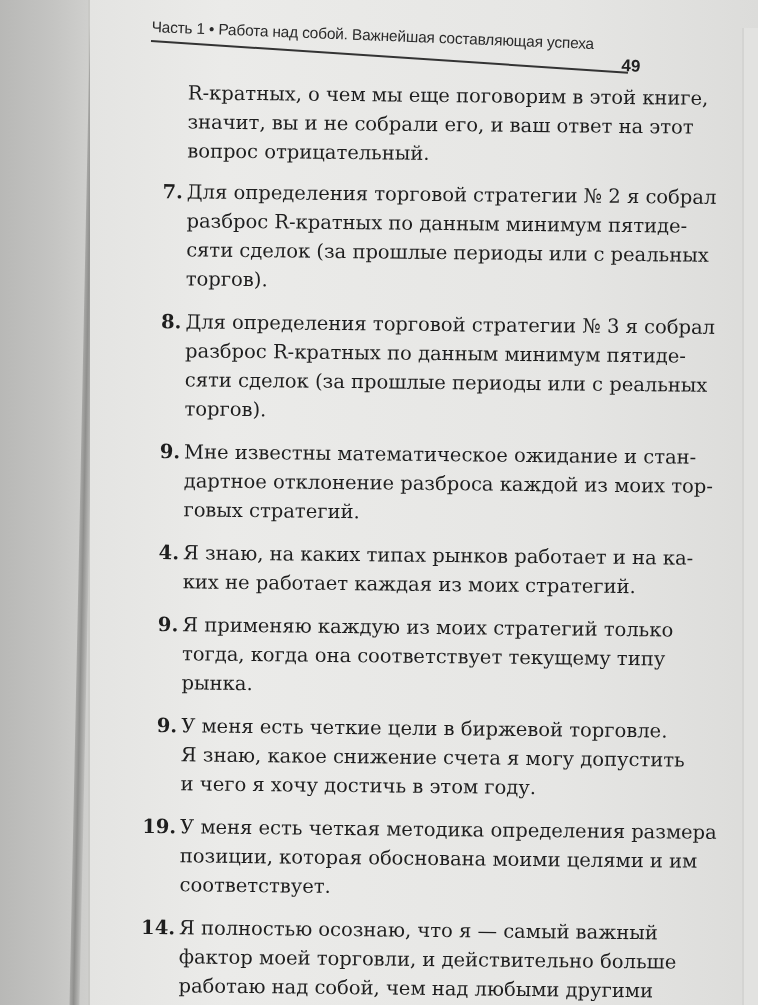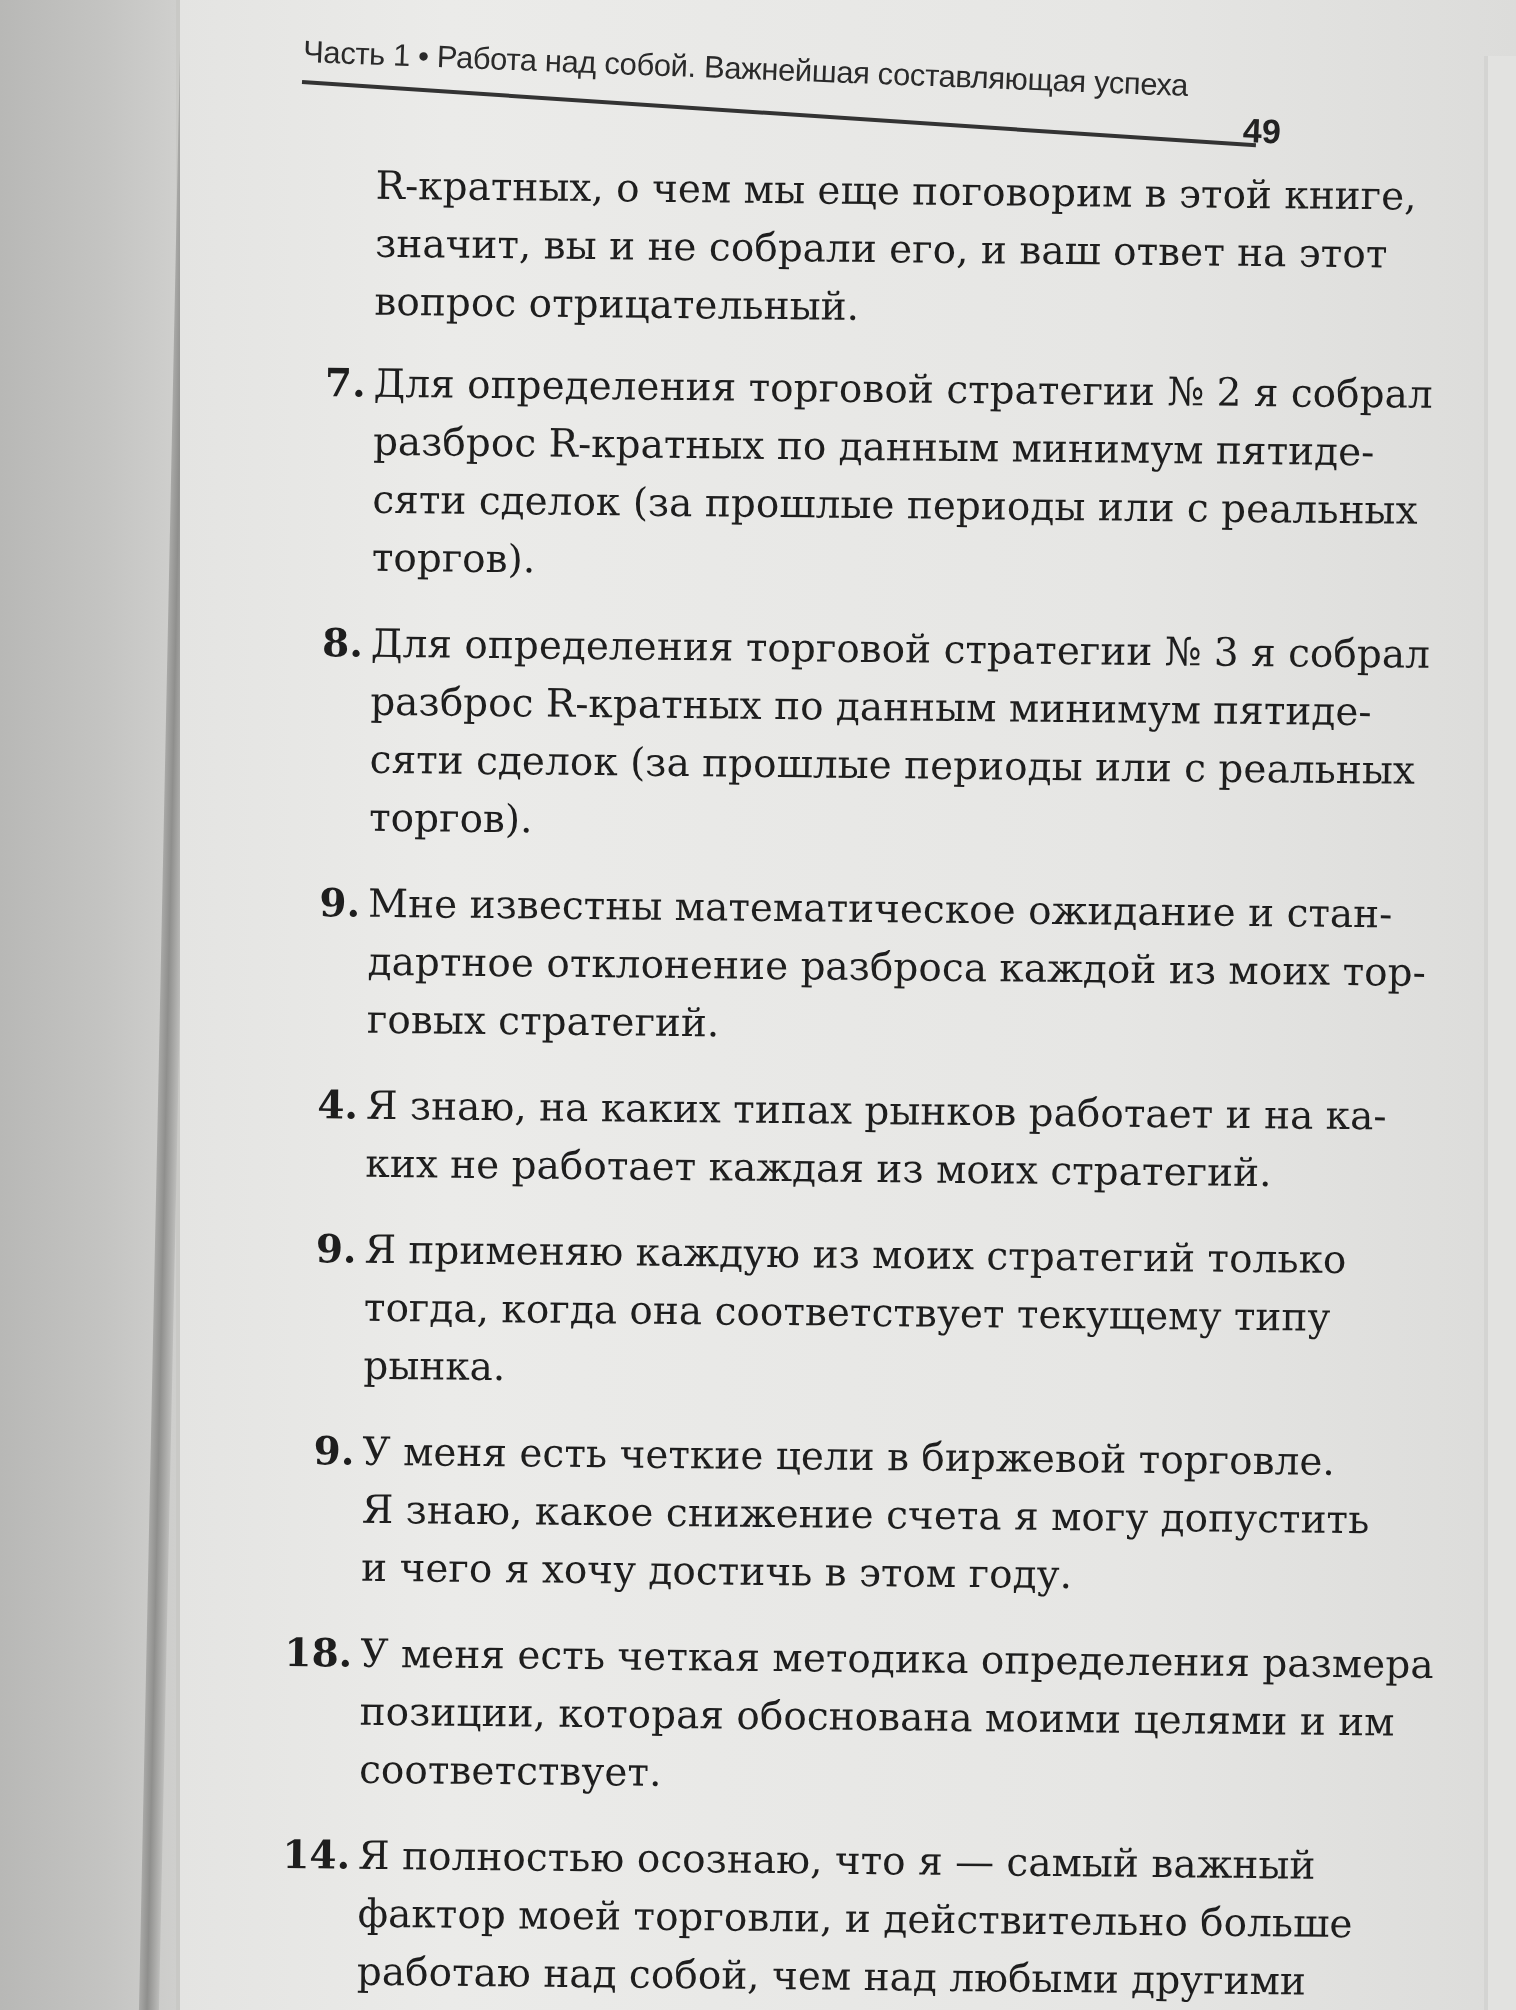--- a/index.html
+++ b/index.html
@@ -116,21 +116,21 @@
   </div>
 
   <div class="item">
     <span class="num">9.</span>
     <span class="line">У меня есть четкие цели в биржевой торговле.</span>
     <span class="line">Я знаю, какое снижение счета я могу допустить</span>
     <span class="line">и чего я хочу достичь в этом году.</span>
   </div>
 
   <div class="item">
-    <span class="num">18.</span>
+    <span class="num">19.</span>
     <span class="line">У меня есть четкая методика определения размера</span>
     <span class="line">позиции, которая обоснована моими целями и им</span>
     <span class="line">соответствует.</span>
   </div>
 
   <div class="item">
     <span class="num">14.</span>
     <span class="line">Я полностью осознаю, что я — самый важный</span>
     <span class="line">фактор моей торговли, и действительно больше</span>
     <span class="line">работаю над собой, чем над любыми другими</span>

